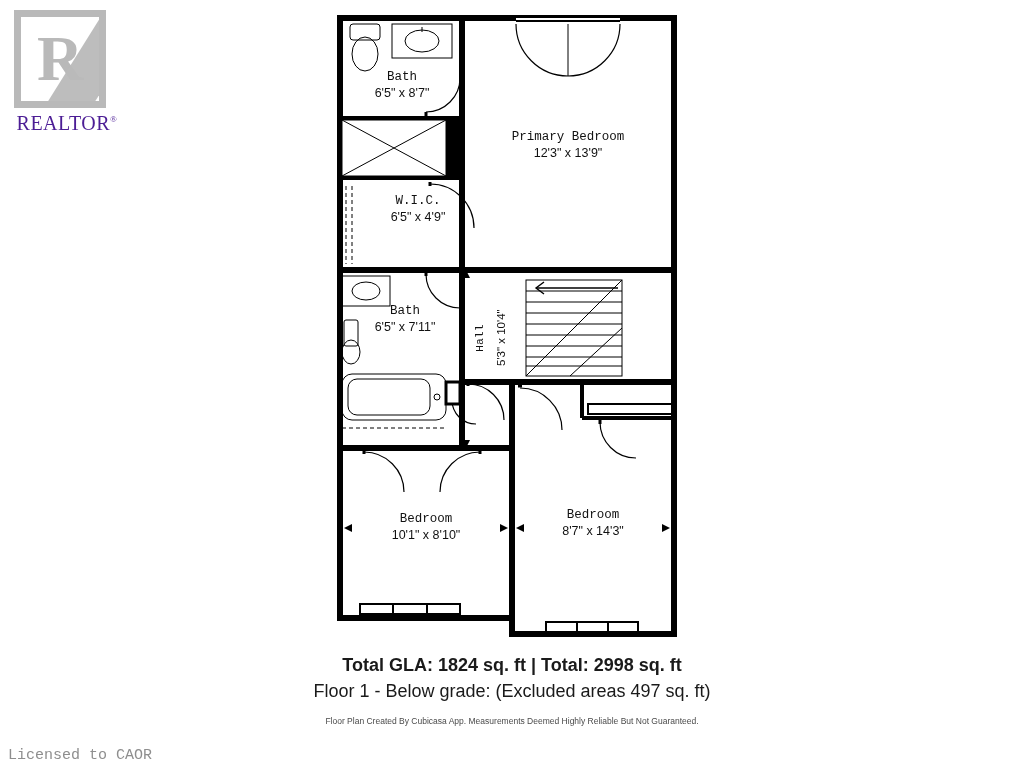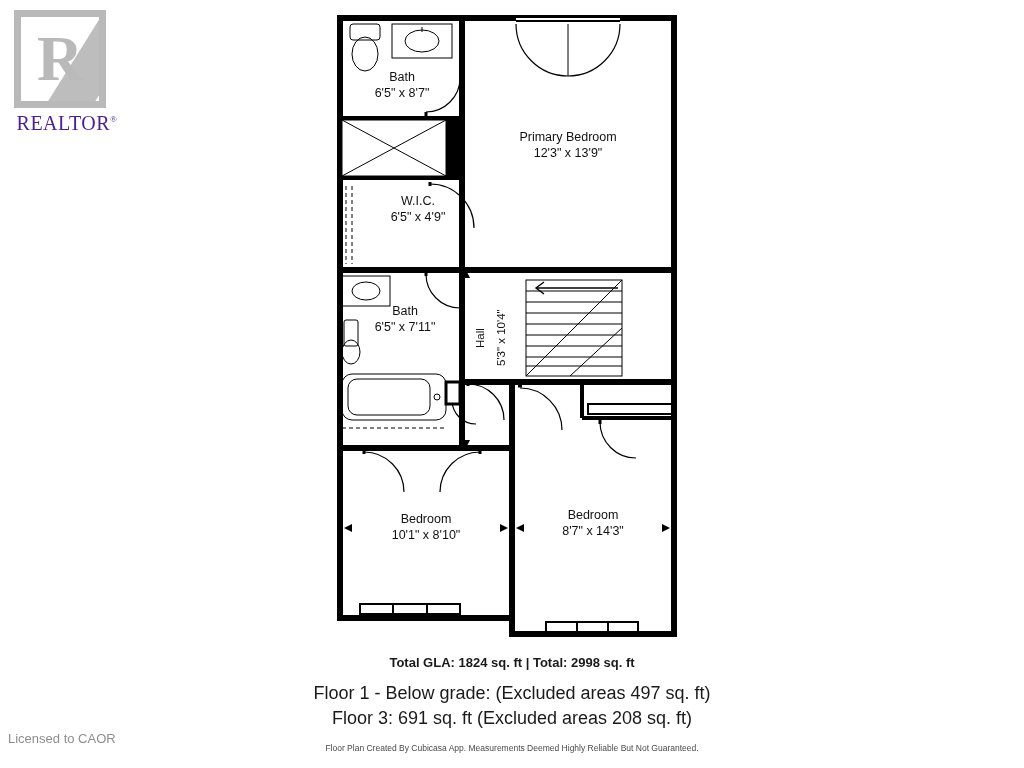--- a/index.html
+++ b/index.html
@@ -64,67 +64,68 @@
   }
   #realtor-watermark .rword sup {
     font-size: 9px;
     vertical-align: super;
   }
 
   
   #licensed {
     position: absolute;
     left: 8px;
-    bottom: 22px;
-    font-size: 13px;
+    bottom: 4px;
+    font-size: 15px;
     color: #8e8e8e;
+    font-family: Liberation Mono, monospace;
   }
 
   
   #floorplan {
     position: absolute;
     left: 330px;
     top: 8px;
     width: 364px;
     height: 640px;
   }
   #floorplan svg { display: block; }
 
   
   .room-label {
     position: absolute;
     text-align: center;
     line-height: 1.25;
     color: #111;
     white-space: nowrap;
   }
-  .room-label .name { font-size: 12.5px; }
+  .room-label .name { font-size: 12.5px; font-family: Liberation Mono, monospace; }
   .room-label .dim  { font-size: 12.5px; }
 
   .room-label.vertical {
     white-space: nowrap;
     writing-mode: vertical-rl;
     transform: rotate(180deg);
     line-height: 1.3;
   }
   .room-label.vertical .name,
   .room-label.vertical .dim { font-size: 11.5px; display: inline; }
 
   
   #summary {
     position: absolute;
     left: 0;
     top: 655px;
     width: 1024px;
     text-align: center;
   }
   #summary .total {
-    font-size: 13px;
+    font-size: 18px;
     font-weight: bold;
-    margin-bottom: 11px;
+    margin-bottom: 3px;
   }
   #summary .line {
     font-size: 18px;
     line-height: 1.38;
   }
   #summary .credit {
     margin-top: 12px;
     font-size: 8.5px;
     color: #4a4a4a;
   }
@@ -317,15 +318,14 @@
 
   <div class="room-label" style="left:208px; top:500px; width:110px;">
     <div class="name">Bedroom</div>
     <div class="dim">8'7" x 14'3"</div>
   </div>
 </div>
 
 <div id="summary">
   <div class="total">Total GLA: 1824 sq. ft | Total: 2998 sq. ft</div>
   <div class="line">Floor 1 - Below grade: (Excluded areas 497 sq. ft)</div>
-  <div class="line">Floor 3: 691 sq. ft (Excluded areas 208 sq. ft)</div>
   <div class="credit">Floor Plan Created By Cubicasa App. Measurements Deemed Highly Reliable But Not Guaranteed.</div>
 </div>
 
 </body></html>

